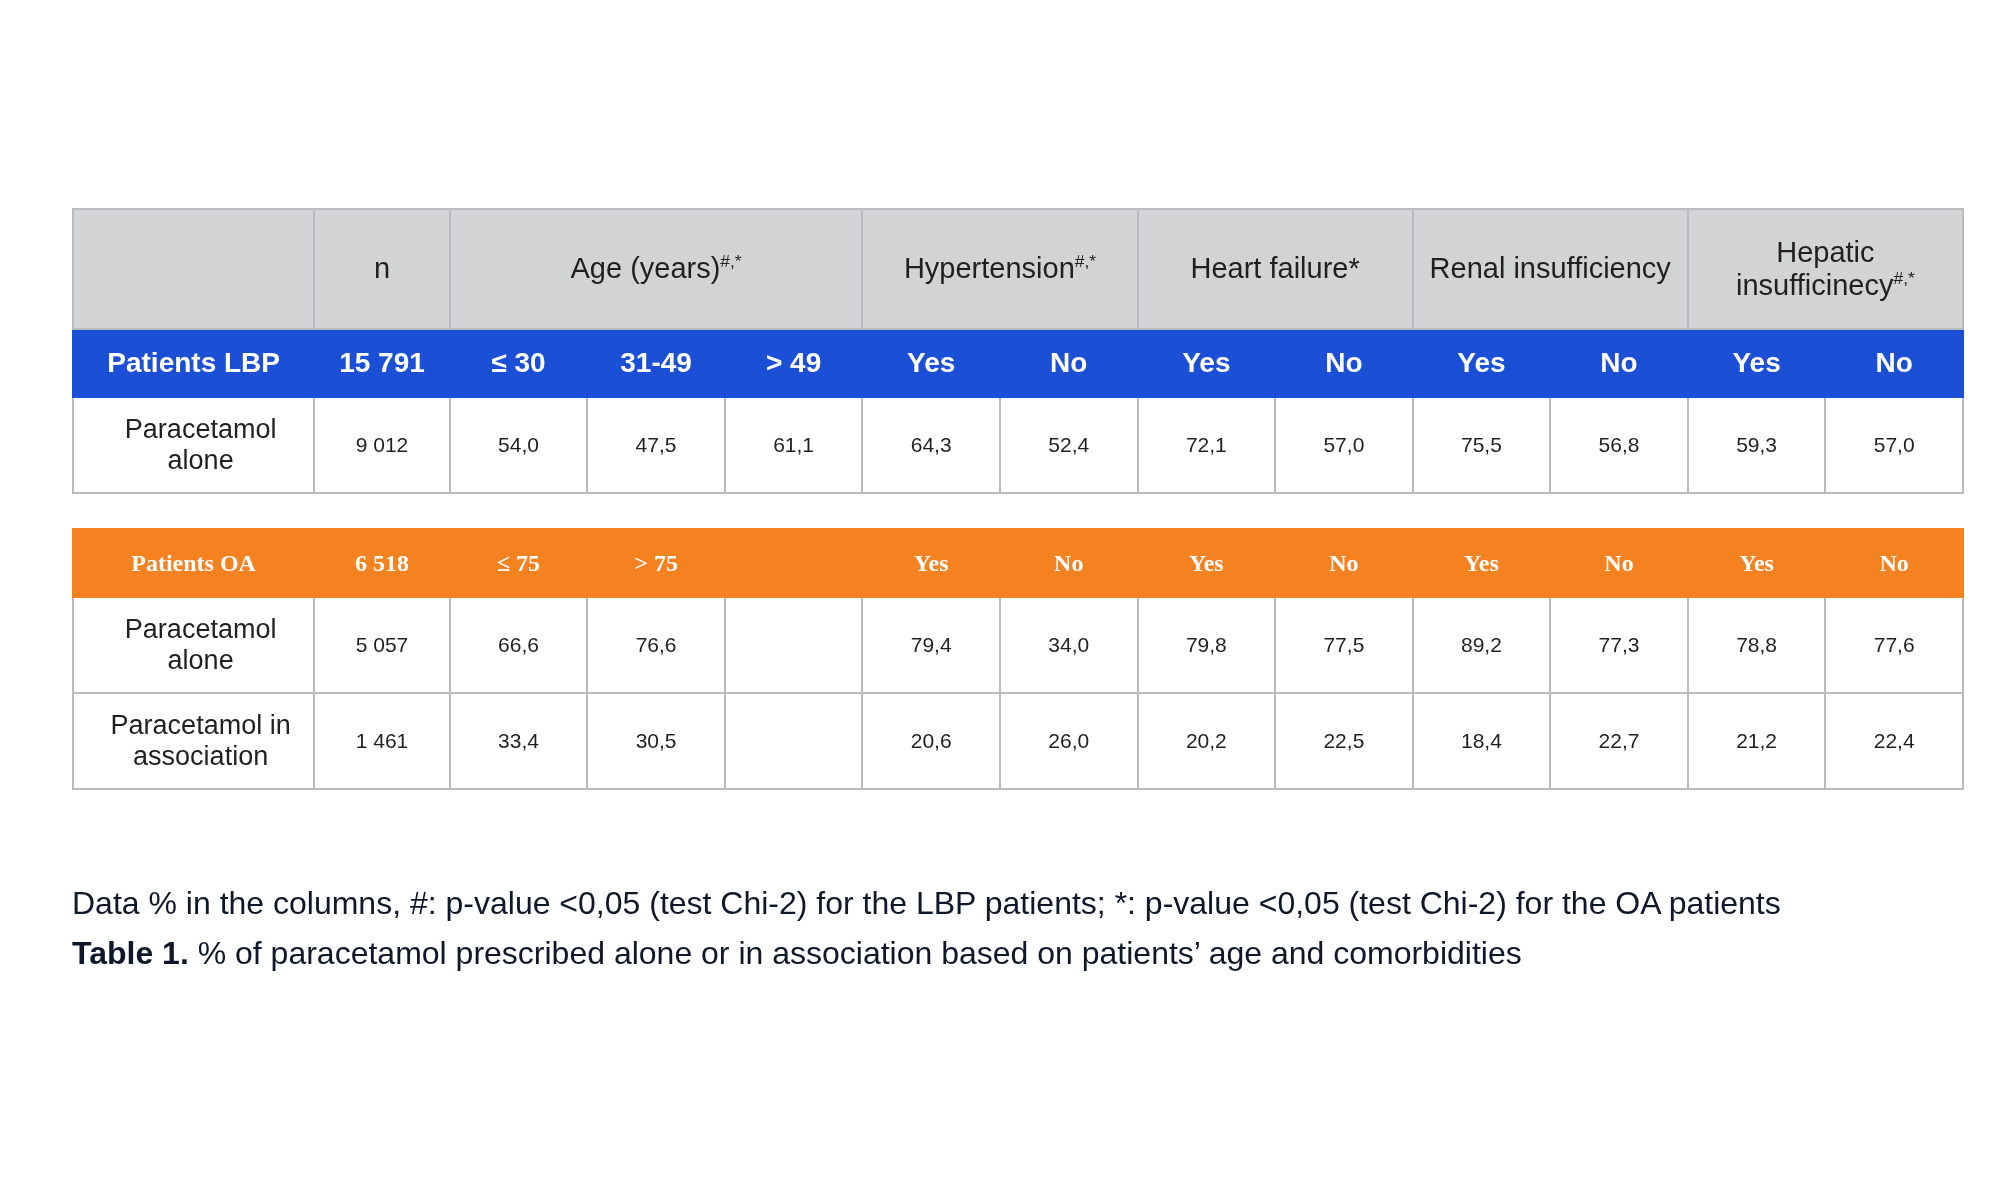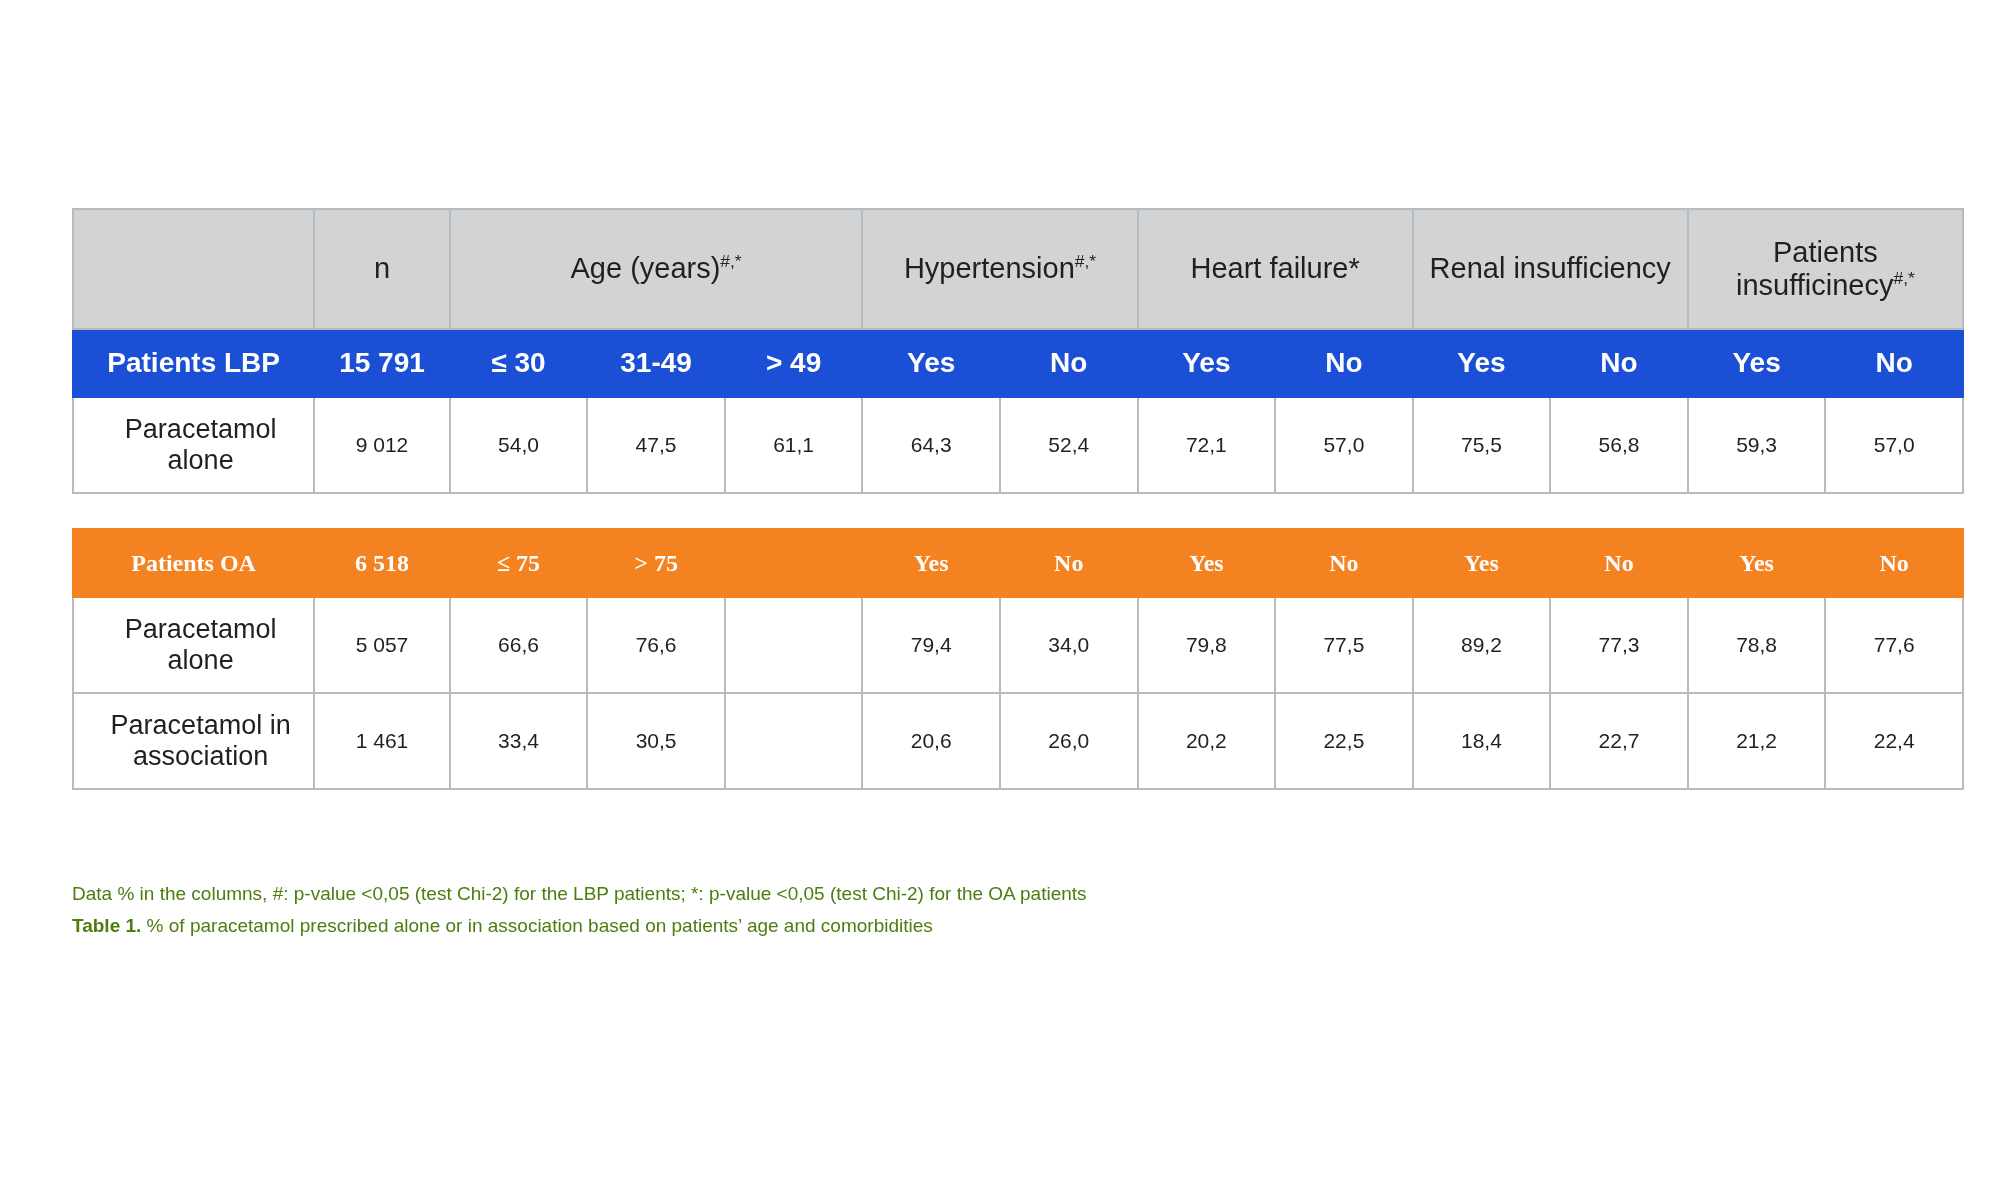--- a/index.html
+++ b/index.html
@@ -100,23 +100,23 @@
 
   .gap-block {
     height: 34px;
   }
 
   .footnotes {
     position: absolute;
     left: 72px;
     top: 880px;
     width: 1870px;
-    font-size: 19px;
+    font-size: 32px;
     line-height: 1.45;
-    color: #4d7c0f;
+    color: #0f172a;
   }
   .footnotes .line2 { margin-top: 4px; }
   .footnotes b { font-weight: bold; }
 </style>
 </head>
 <body>
 
 <div class="page">
 
   <div class="table-wrap">
@@ -138,21 +138,21 @@
           <col class="c-d">
       </colgroup>
       <tbody>
         <tr class="head-band">
           <td class="empty-cell"></td>
           <td>n</td>
           <td colspan="3"><span>Age (years)</span><sup>#,*</sup></td>
           <td colspan="2"><span>Hypertension</span><sup>#,*</sup></td>
           <td colspan="2">Heart failure*</td>
           <td colspan="2">Renal insufficiency</td>
-          <td colspan="2"><span>Patients insufficinecy</span><sup>#,*</sup></td>
+          <td colspan="2"><span>Hepatic insufficinecy</span><sup>#,*</sup></td>
         </tr>
 
         <tr class="band-blue">
           <td class="lbl">Patients LBP</td>
           <td>15 791</td>
           <td>≤ 30</td>
           <td>31-49</td>
           <td>&gt; 49</td>
           <td>Yes</td>
           <td>No</td>

